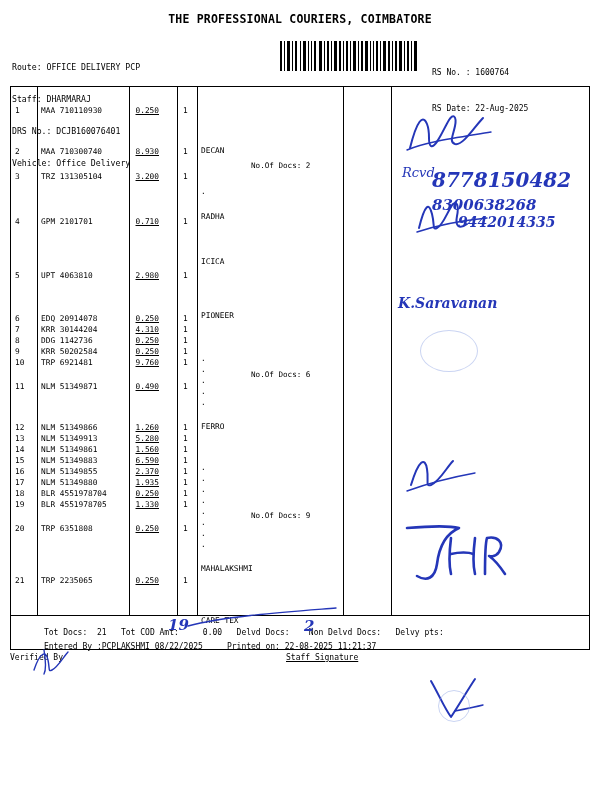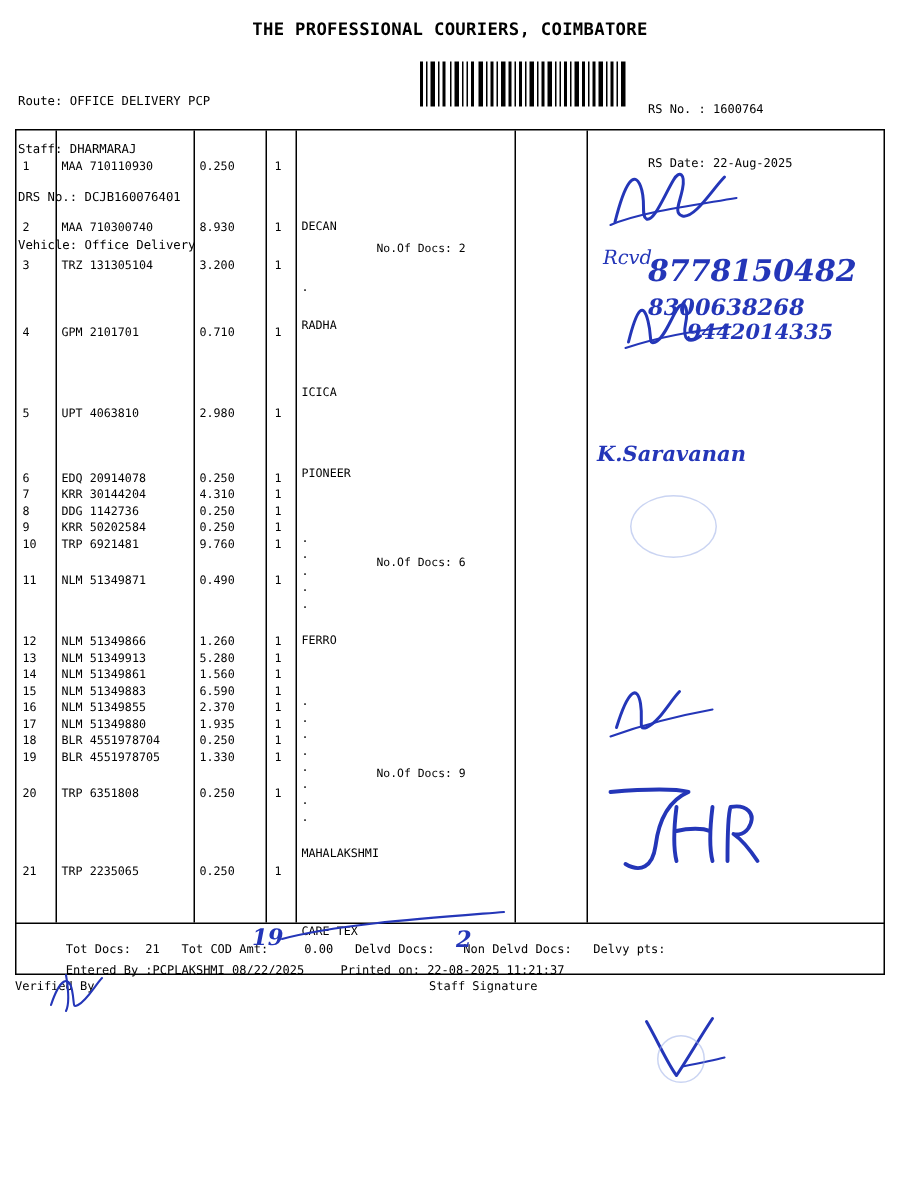--- a/index.html
+++ b/index.html
@@ -105,21 +105,21 @@
   }
   .row {
     position: absolute;
     height: 11px;
     width: 100%;
     font-size: 7.8px;
     line-height: 11px;
   }
   .c-sno   { position: absolute; left: 4px;  width: 22px; text-align: left; }
   .c-cn    { position: absolute; left: 30px; width: 90px; }
-  .c-wt    { position: absolute; left: 122px; width: 42px; text-align: left;}
+  .c-wt    { position: absolute; left: 106px; width: 42px; text-align: right; text-decoration: underline;}
   .c-pcs   { position: absolute; left: 172px; width: 14px; text-align: left;}
   .c-cons  { position: absolute; left: 190px; width: 140px; margin-top: 40px; }
   .docs-line {
     position: absolute;
     font-size: 7.6px;
     left: 196px;
     padding-left: 44px;
   }
 
   
@@ -146,20 +146,21 @@
   }
   .verified {
     position: absolute;
     left: 10px; top: 653px;
     font-size: 8px;
   }
   .staff-sign {
     position: absolute;
     left: 286px; top: 653px;
     font-size: 8px;
+    text-decoration: underline;
   }
 
   
   .ink {
     position: absolute;
     color: #2436b8;
     font-family: "DejaVu Serif", serif;
     font-style: italic;
     pointer-events: none;
   }

